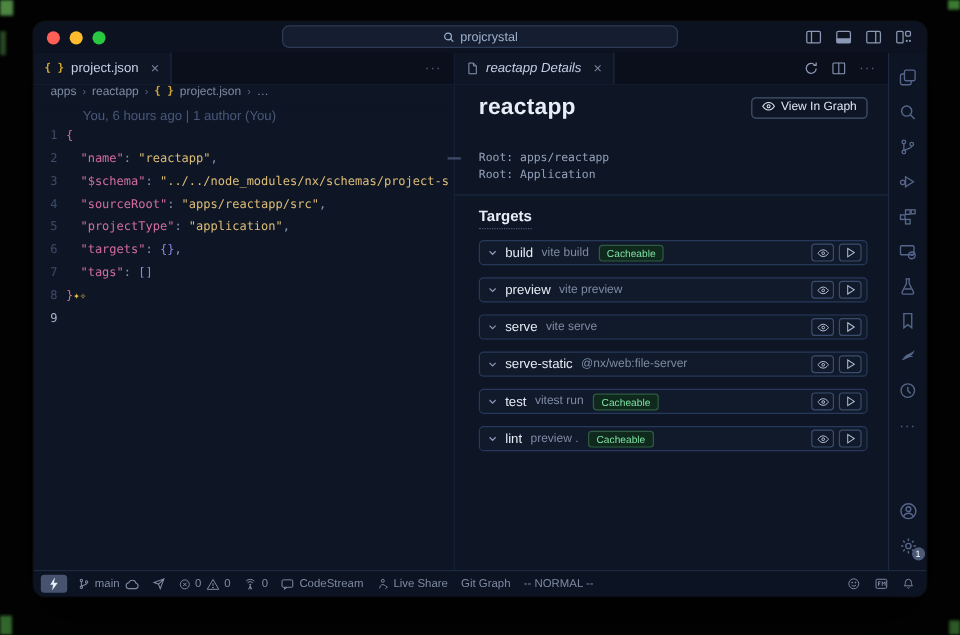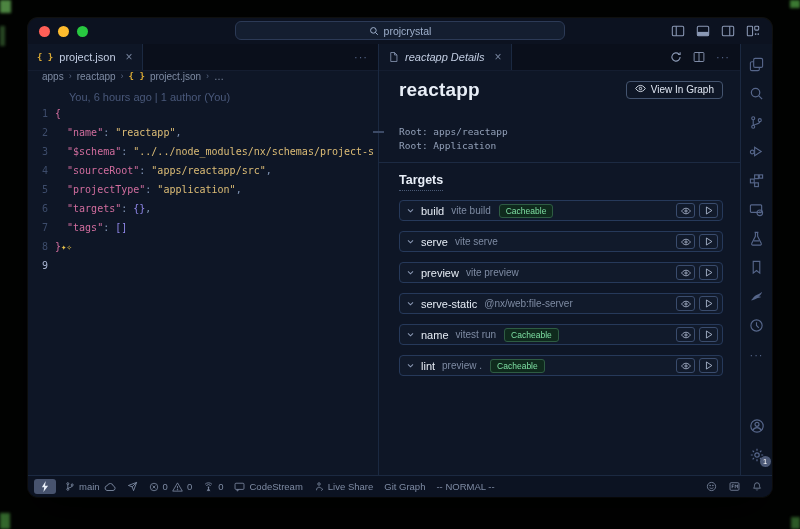--- a/index.html
+++ b/index.html
@@ -294,22 +294,22 @@
                     </svg>
     </button>
   </div>
 
   <div class="target-card">
     <span class="t-chevron">
       <svg width="9" height="9" viewBox="0 0 16 16" fill="none" stroke="currentColor" stroke-width="1.8">
                       <path d="M3.5 6 8 10.5 12.5 6"></path>
                     </svg>
     </span>
-    <span class="t-name">serve</span>
-    <span class="t-detail">vite serve</span>
+    <span class="t-name">preview</span>
+    <span class="t-detail">vite preview</span>
 
     <span class="t-spacer"></span>
     <button class="icon-btn">
       <svg width="10" height="8" viewBox="0 0 16 12" fill="none" stroke="currentColor" stroke-width="1.3">
                       <path d="M1 6s2.7-4.5 7-4.5S15 6 15 6s-2.7 4.5-7 4.5S1 6 1 6z"></path>
                       <circle cx="8" cy="6" r="1.8"></circle>
                     </svg>
     </button>
     <button class="icon-btn">
       <svg width="8" height="9" viewBox="0 0 12 14" fill="none" stroke="currentColor" stroke-width="1.3">
@@ -317,22 +317,22 @@
                     </svg>
     </button>
   </div>
 
   <div class="target-card">
     <span class="t-chevron">
       <svg width="9" height="9" viewBox="0 0 16 16" fill="none" stroke="currentColor" stroke-width="1.8">
                       <path d="M3.5 6 8 10.5 12.5 6"></path>
                     </svg>
     </span>
-    <span class="t-name">preview</span>
-    <span class="t-detail">vite preview</span>
+    <span class="t-name">serve</span>
+    <span class="t-detail">vite serve</span>
 
     <span class="t-spacer"></span>
     <button class="icon-btn">
       <svg width="10" height="8" viewBox="0 0 16 12" fill="none" stroke="currentColor" stroke-width="1.3">
                       <path d="M1 6s2.7-4.5 7-4.5S15 6 15 6s-2.7 4.5-7 4.5S1 6 1 6z"></path>
                       <circle cx="8" cy="6" r="1.8"></circle>
                     </svg>
     </button>
     <button class="icon-btn">
       <svg width="8" height="9" viewBox="0 0 12 14" fill="none" stroke="currentColor" stroke-width="1.3">
@@ -363,21 +363,21 @@
                     </svg>
     </button>
   </div>
 
   <div class="target-card">
     <span class="t-chevron">
       <svg width="9" height="9" viewBox="0 0 16 16" fill="none" stroke="currentColor" stroke-width="1.8">
                       <path d="M3.5 6 8 10.5 12.5 6"></path>
                     </svg>
     </span>
-    <span class="t-name">name</span>
+    <span class="t-name">test</span>
     <span class="t-detail">vitest run</span>
     <span class="t-badge">Cacheable</span>
     <span class="t-spacer"></span>
     <button class="icon-btn">
       <svg width="10" height="8" viewBox="0 0 16 12" fill="none" stroke="currentColor" stroke-width="1.3">
                       <path d="M1 6s2.7-4.5 7-4.5S15 6 15 6s-2.7 4.5-7 4.5S1 6 1 6z"></path>
                       <circle cx="8" cy="6" r="1.8"></circle>
                     </svg>
     </button>
     <button class="icon-btn">

